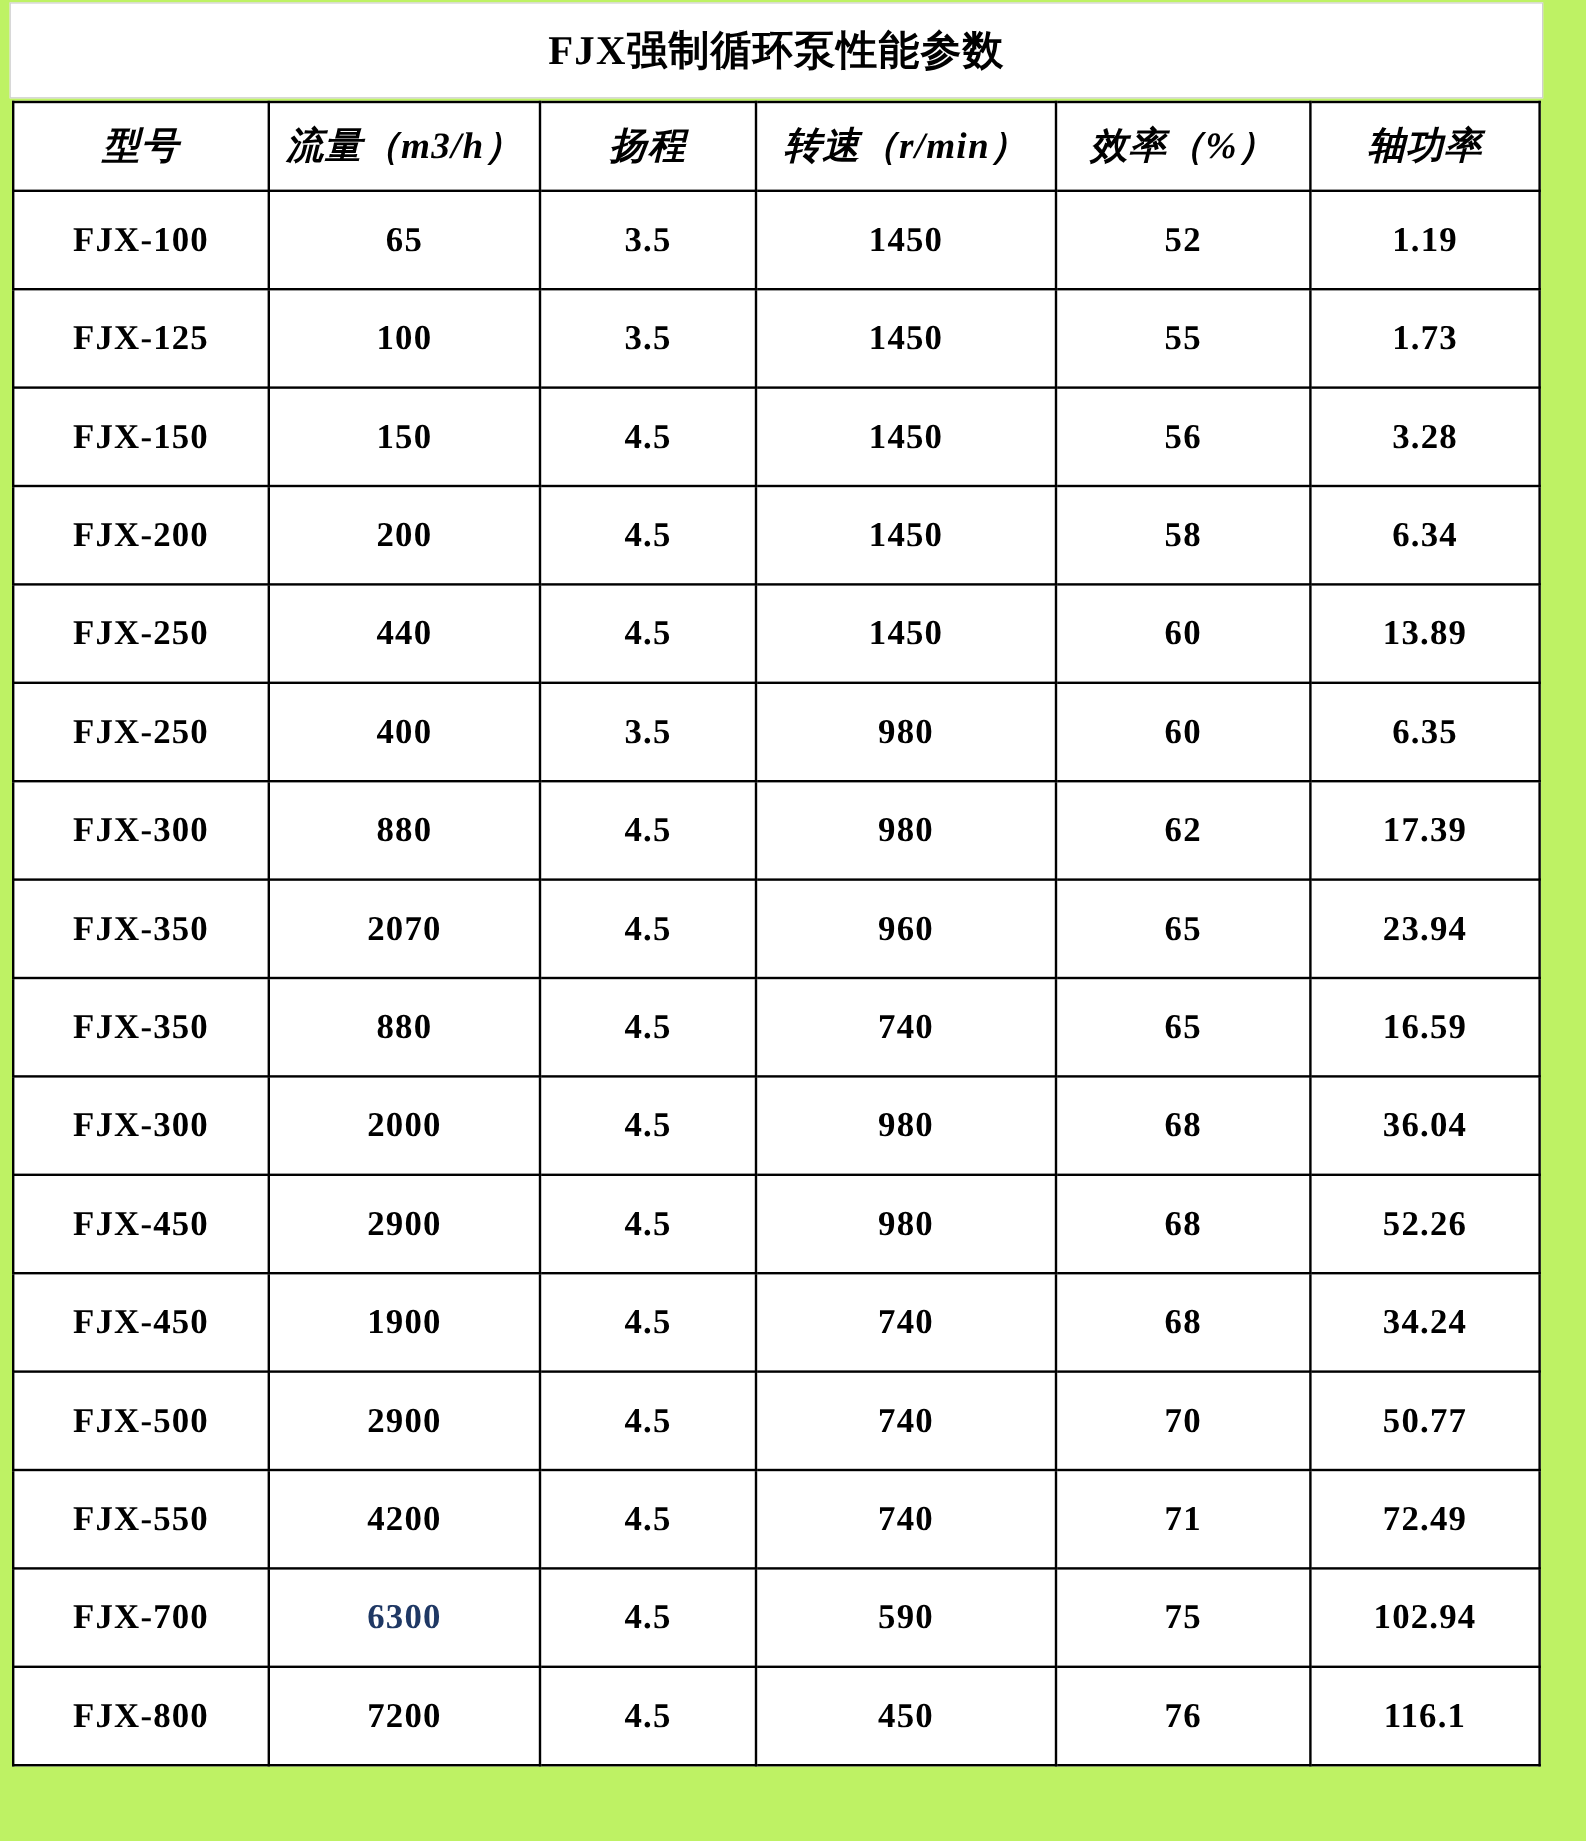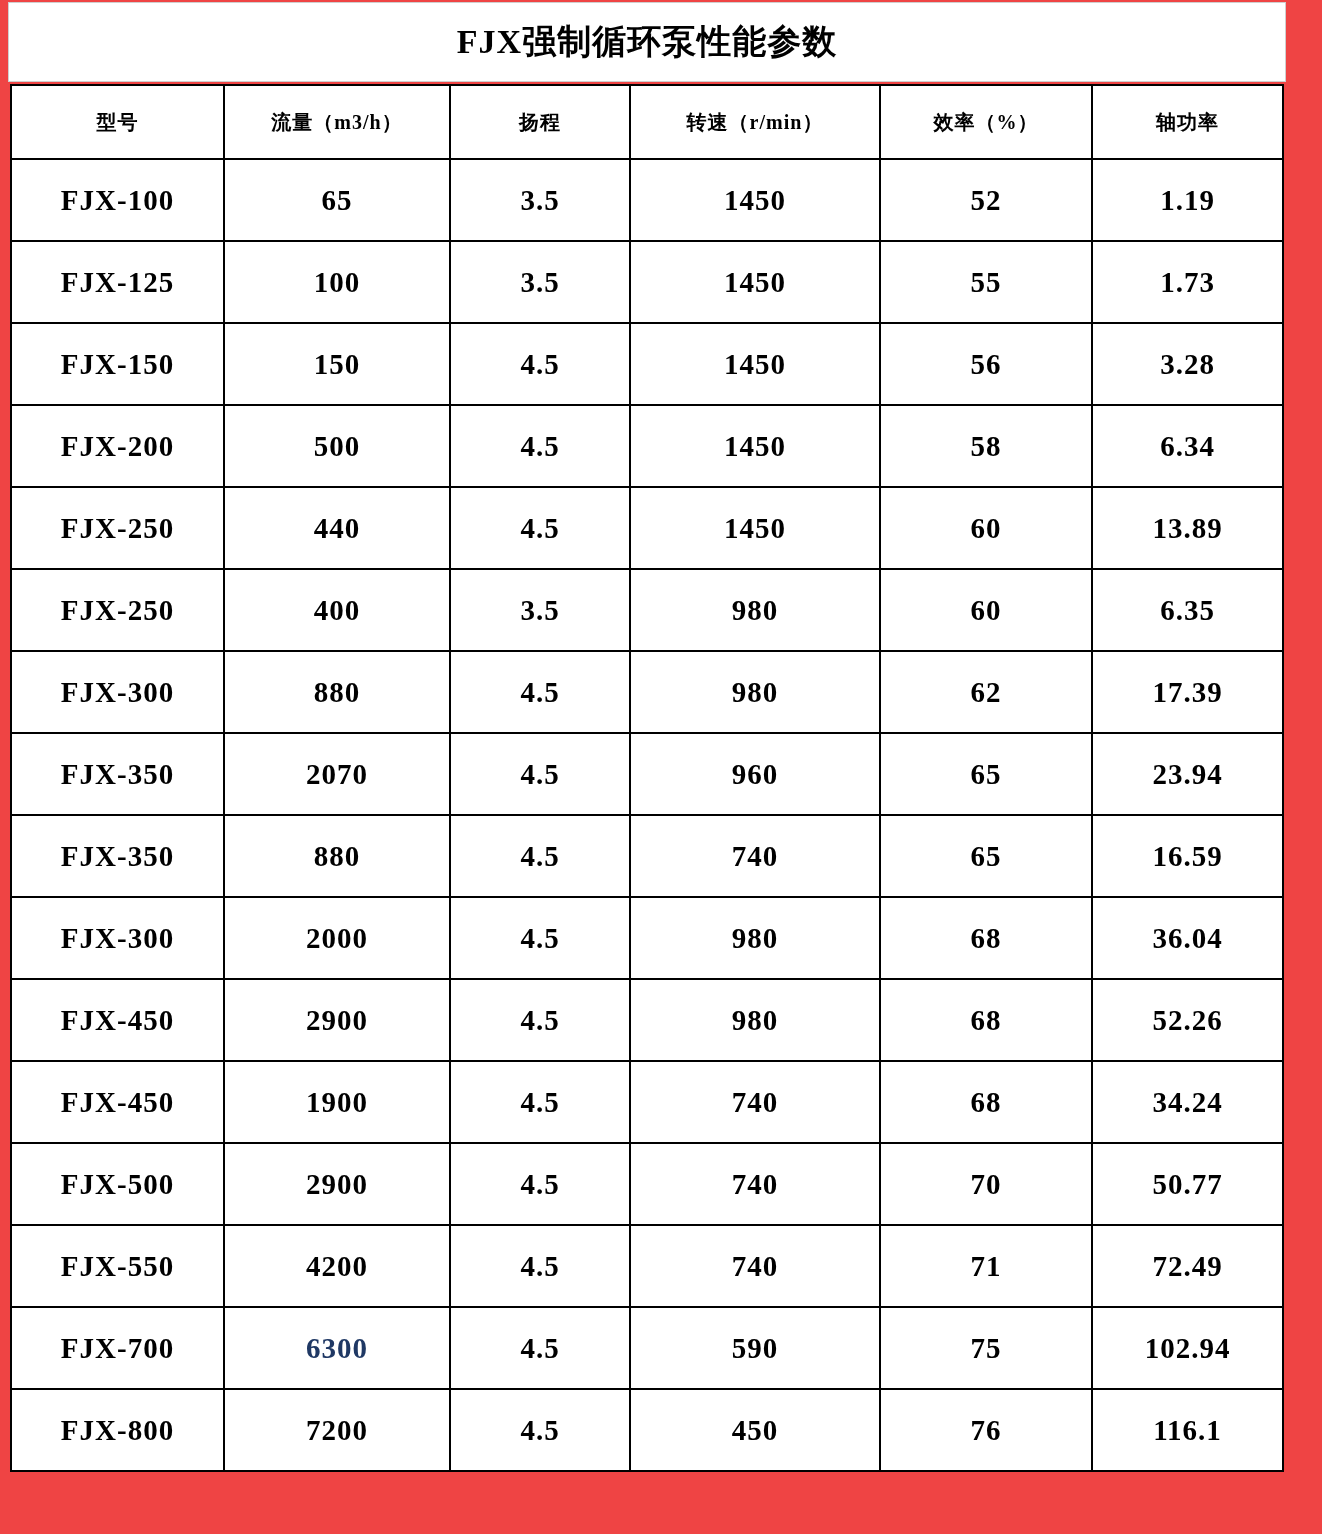--- a/index.html
+++ b/index.html
@@ -12,21 +12,21 @@
     height: 1534px;
     font-family: "Liberation Serif", "DejaVu Serif", serif;
     color: #000000;
     overflow: hidden;
   }
   .page {
     position: relative;
     width: 1322px;
     height: 1534px;
     box-sizing: border-box;
-    background: #ef4444;
+    background: #bef264;
   }
   .title-band {
     position: absolute;
     left: 8px;
     top: 2px;
     width: 1278px;
     height: 80px;
     border: 1px solid #cfcfcf;
     box-sizing: border-box;
     display: flex;
@@ -59,21 +59,22 @@
     font-weight: bold;
     font-size: 29px;
     color: #000000;
     padding: 0;
     height: 80px;
     letter-spacing: 1px;
     white-space: nowrap;
   }
   table.params thead th {
     height: 72px;
-    font-size: 20px;
+    font-size: 31px;
+    font-style: italic;
   }
   .col-model   { width: 213px; }
   .col-flow    { width: 226px; }
   .col-head    { width: 180px; }
   .col-speed   { width: 250px; }
   .col-eff     { width: 212px; }
   .col-power   { width: 191px; }
   .hl {
     color: #1f3864;
     margin-top: 37px;
@@ -127,21 +128,21 @@
         <tr>
           <td>FJX-150</td>
           <td>150</td>
           <td>4.5</td>
           <td>1450</td>
           <td>56</td>
           <td>3.28</td>
         </tr>
         <tr>
           <td>FJX-200</td>
-          <td>500</td>
+          <td>200</td>
           <td>4.5</td>
           <td>1450</td>
           <td>58</td>
           <td>6.34</td>
         </tr>
         <tr>
           <td>FJX-250</td>
           <td>440</td>
           <td>4.5</td>
           <td>1450</td>

